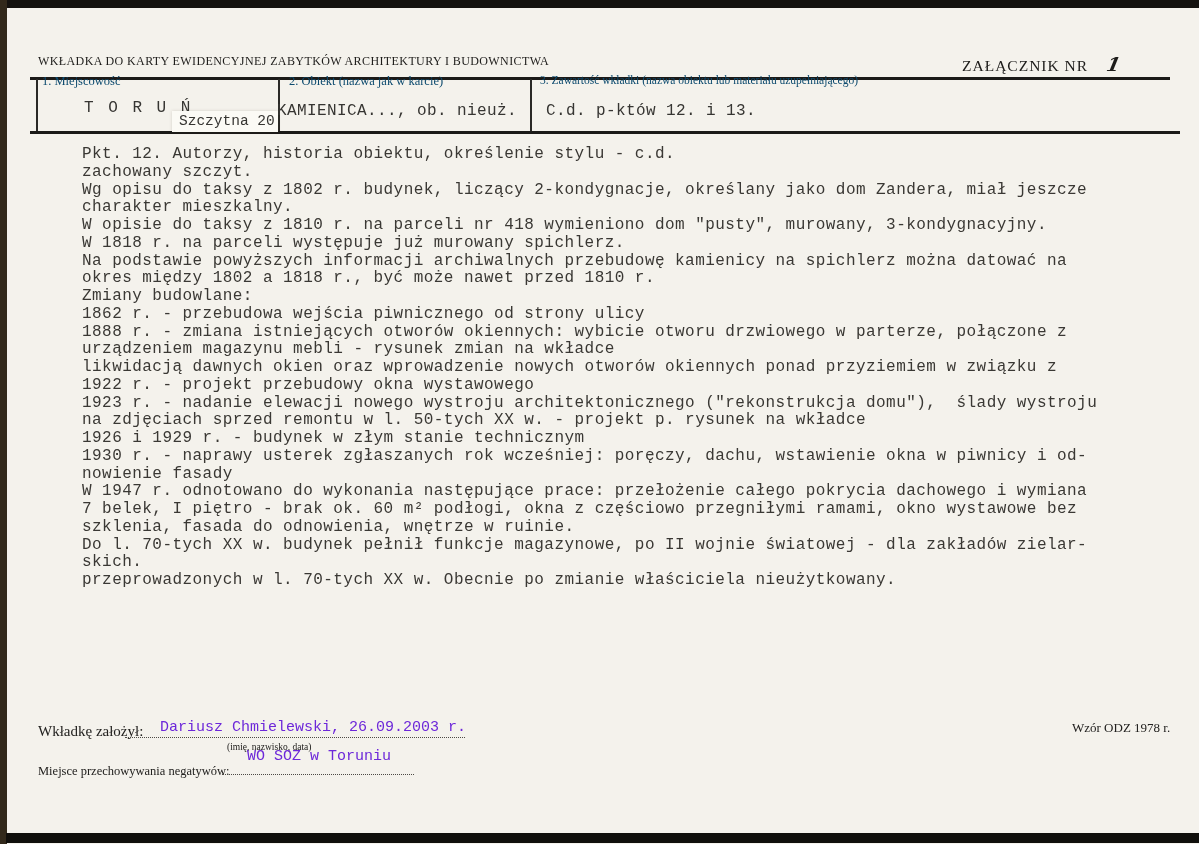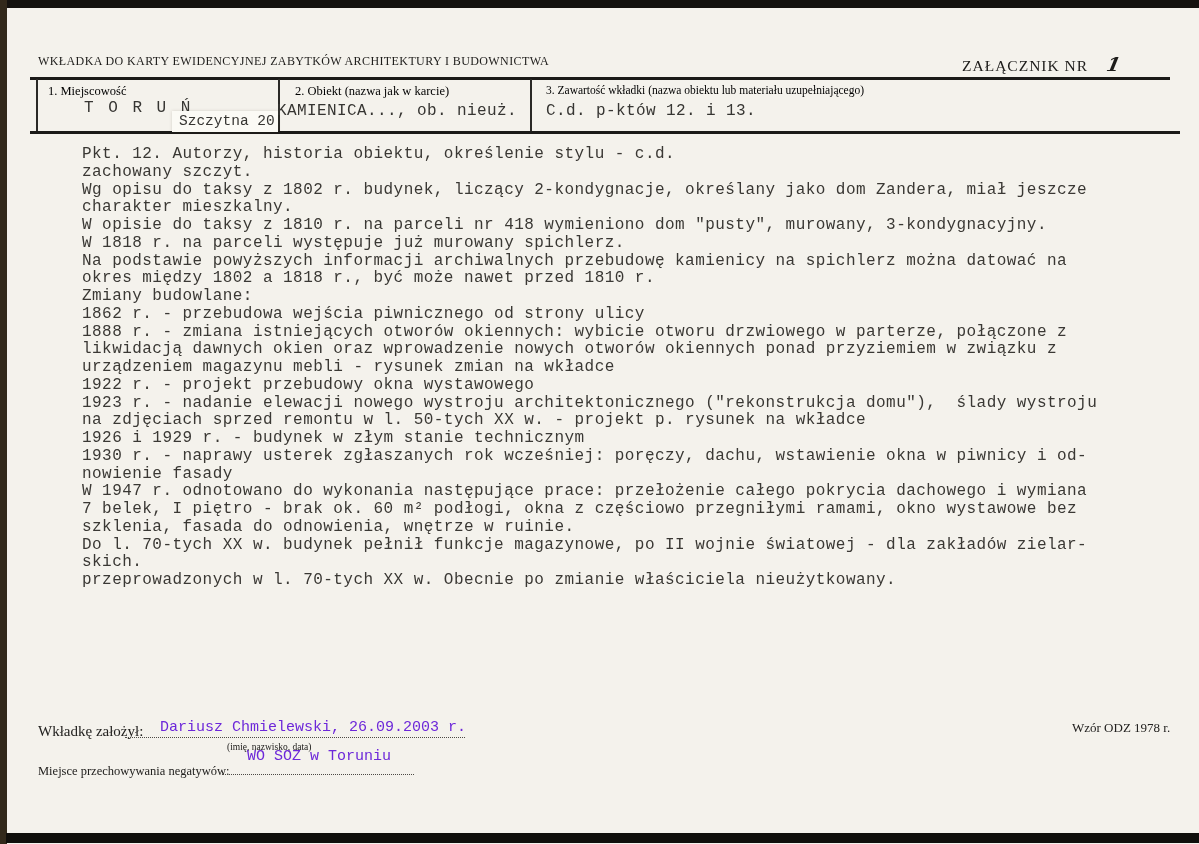--- a/index.html
+++ b/index.html
@@ -34,22 +34,22 @@
   .rule { position:absolute; background:#1b1a18; }
   .rule-top    { left:30px; top:77px;  width:1140px; height:3px; }
   .rule-bottom { left:30px; top:131px; width:1150px; height:3px; }
 
   .vline { position:absolute; top:79px; height:52px; width:2px; background:#2a2926; }
   .v-left { left:36px; }
   .v-1    { left:278px; }
   .v-2    { left:530px; }
 
   .cell-label {
-    position:absolute; top:84px;
-    font-family:"Liberation Serif", serif; font-size:12.5px; color:#000000; white-space:nowrap;margin-left:6px;
+    position:absolute; top:74px;
+    font-family:"Liberation Serif", serif; font-size:12.5px; color:#0c4a6e; white-space:nowrap;
   }
   .cl-1 { left:42px; }
   .cl-2 { left:289px; }
   .cl-3 { left:540px; font-size:11.5px; }
 
   .typed {
     font-family:"Liberation Mono", monospace; color:#363532; white-space:pre;
   }
   .val-city    { position:absolute; left:84px;  top:99px;  font-size:16px; letter-spacing:2.5px; }
   .slip        { position:absolute; left:172px; top:111px; width:106px; height:21px;
@@ -119,22 +119,22 @@
       <div class="tline">zachowany szczyt.</div>
       <div class="tline">Wg opisu do taksy z 1802 r. budynek, liczący 2-kondygnacje, określany jako dom Zandera, miał jeszcze</div>
       <div class="tline">charakter mieszkalny.</div>
       <div class="tline">W opisie do taksy z 1810 r. na parceli nr 418 wymieniono dom "pusty", murowany, 3-kondygnacyjny.</div>
       <div class="tline">W 1818 r. na parceli występuje już murowany spichlerz.</div>
       <div class="tline">Na podstawie powyższych informacji archiwalnych przebudowę kamienicy na spichlerz można datować na</div>
       <div class="tline">okres między 1802 a 1818 r., być może nawet przed 1810 r.</div>
       <div class="tline">Zmiany budowlane:</div>
       <div class="tline">1862 r. - przebudowa wejścia piwnicznego od strony ulicy</div>
       <div class="tline">1888 r. - zmiana istniejących otworów okiennych: wybicie otworu drzwiowego w parterze, połączone z</div>
+      <div class="tline">urządzeniem magazynu mebli - rysunek zmian na wkładce</div>
       <div class="tline">likwidacją dawnych okien oraz wprowadzenie nowych otworów okiennych ponad przyziemiem w związku z</div>
-      <div class="tline">urządzeniem magazynu mebli - rysunek zmian na wkładce</div>
       <div class="tline">1922 r. - projekt przebudowy okna wystawowego</div>
       <div class="tline">1923 r. - nadanie elewacji nowego wystroju architektonicznego ("rekonstrukcja domu"),  ślady wystroju</div>
       <div class="tline">na zdjęciach sprzed remontu w l. 50-tych XX w. - projekt p. rysunek na wkładce</div>
       <div class="tline">1926 i 1929 r. - budynek w złym stanie technicznym</div>
       <div class="tline">1930 r. - naprawy usterek zgłaszanych rok wcześniej: poręczy, dachu, wstawienie okna w piwnicy i od-</div>
       <div class="tline">nowienie fasady</div>
       <div class="tline">W 1947 r. odnotowano do wykonania następujące prace: przełożenie całego pokrycia dachowego i wymiana</div>
       <div class="tline">7 belek, I piętro - brak ok. 60 m² podłogi, okna z częściowo przegniłymi ramami, okno wystawowe bez</div>
       <div class="tline">szklenia, fasada do odnowienia, wnętrze w ruinie.</div>
       <div class="tline">Do l. 70-tych XX w. budynek pełnił funkcje magazynowe, po II wojnie światowej - dla zakładów zielar-</div>

